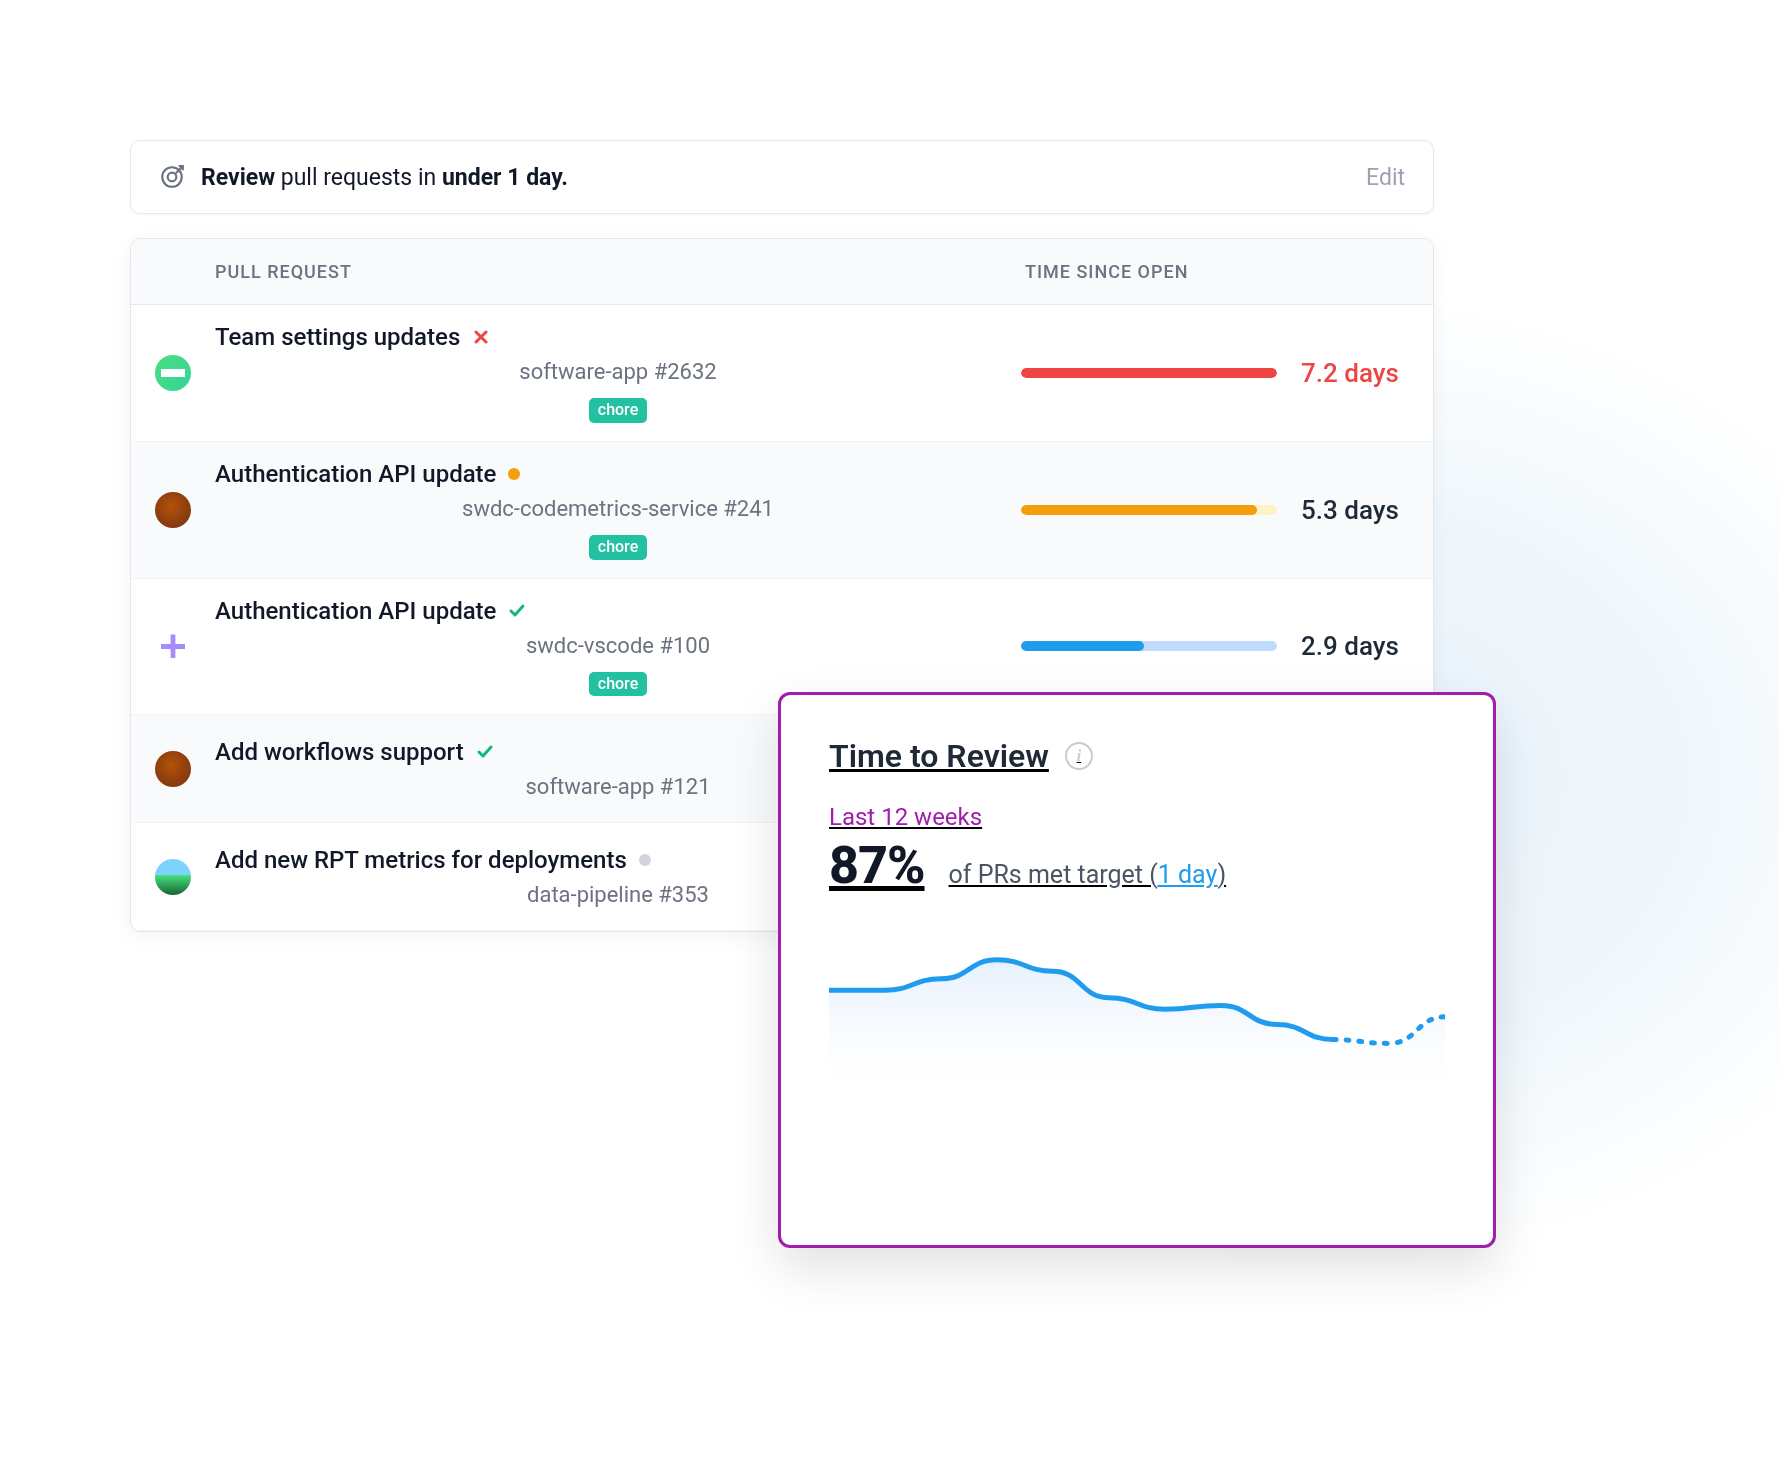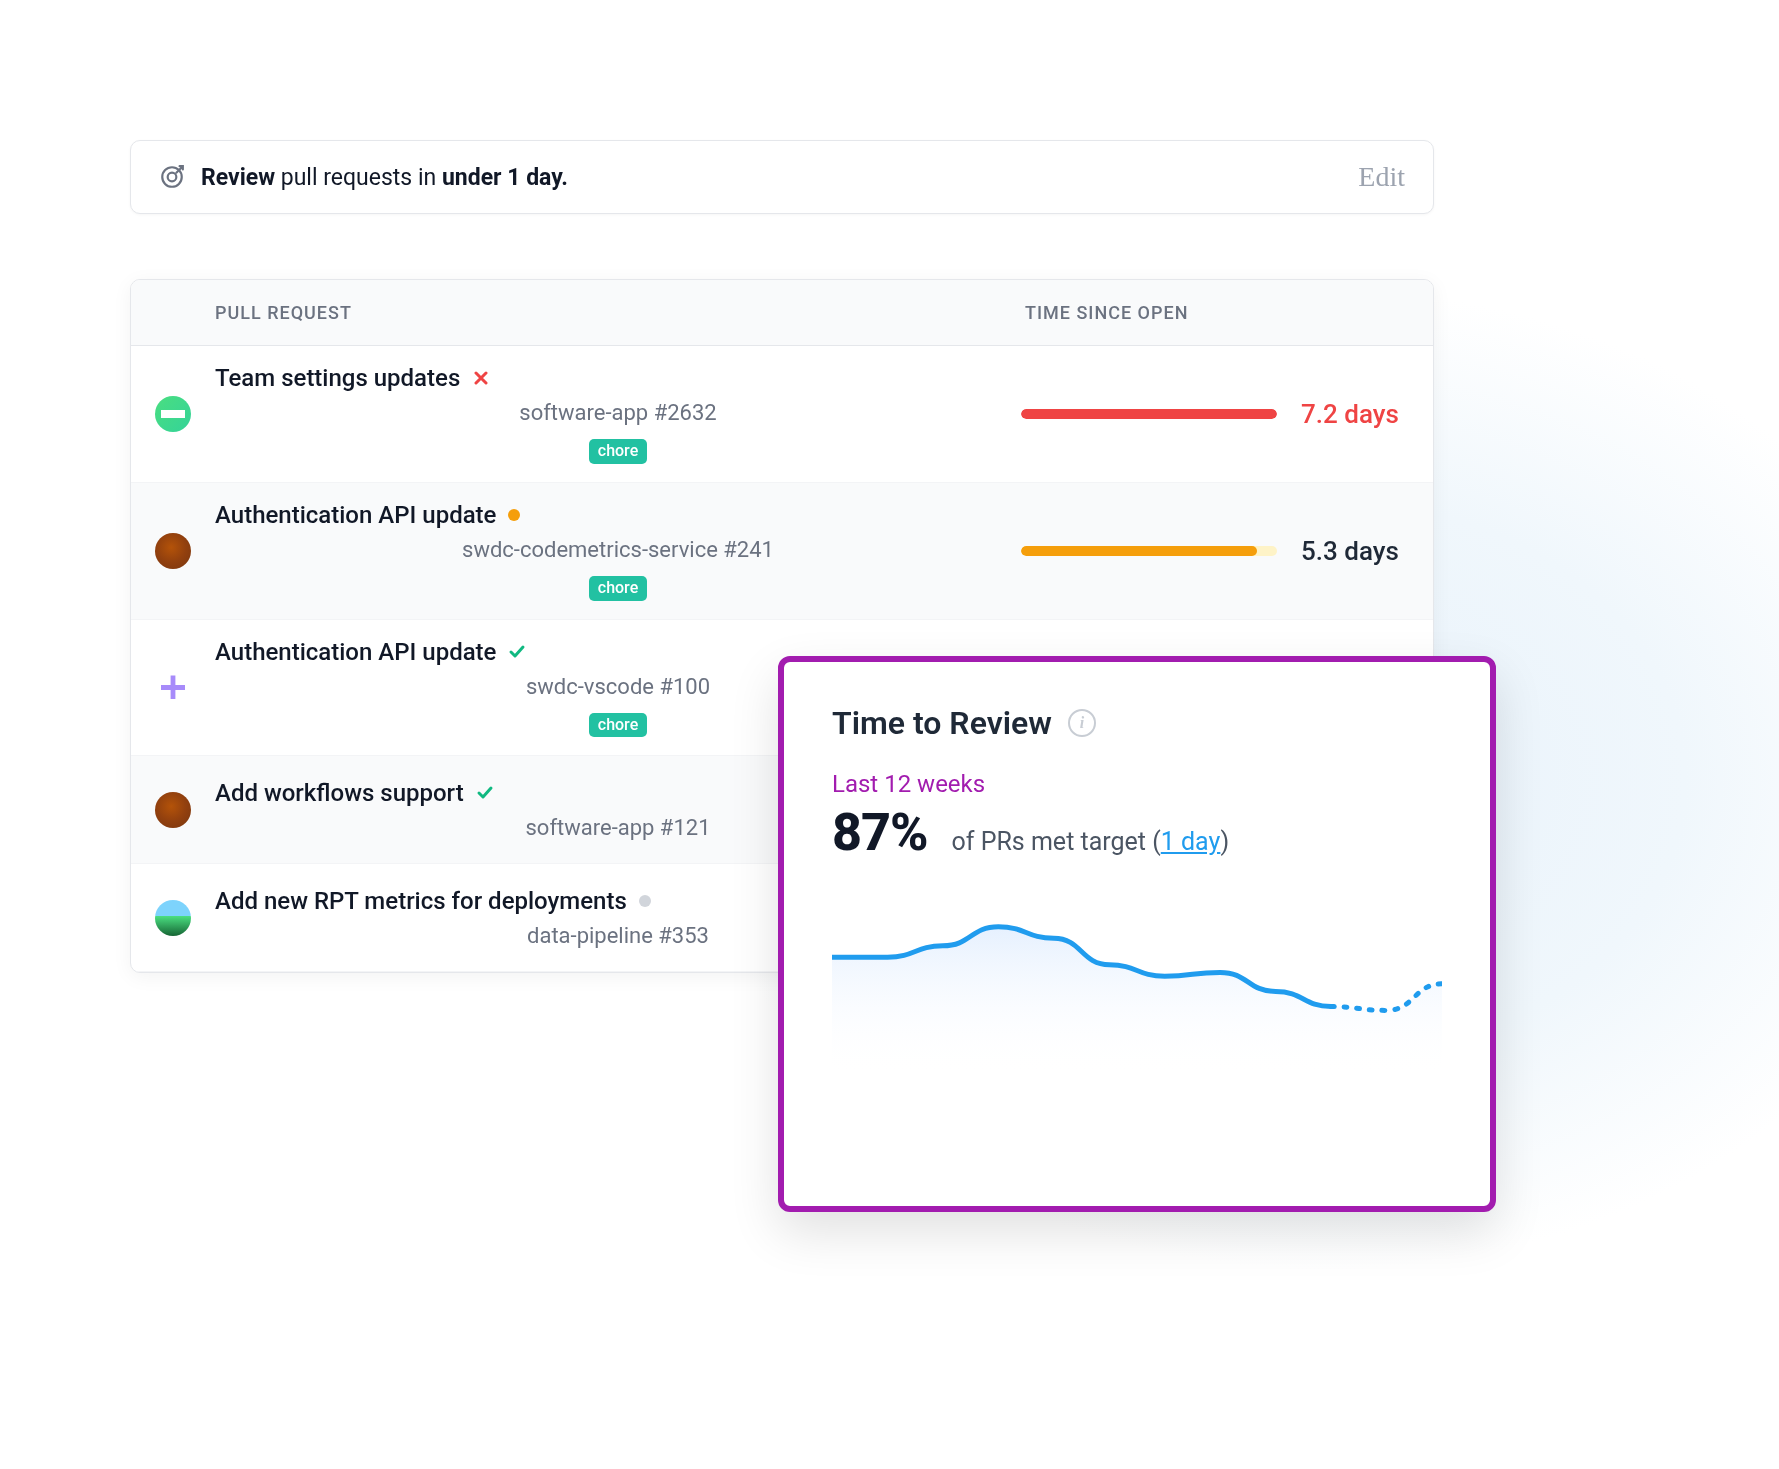--- a/index.html
+++ b/index.html
@@ -64,36 +64,34 @@
     }
     .goal-text {
       font-size: 23px;
       color: #111827;
       font-weight: 400;
     }
     .goal-text b {
       font-weight: 700;
     }
     .edit-link {
-      font-size: 28px;
+      font-size: 23px;
       color: #9ca3af;
       font-weight: 400;
-      font-family: Liberation Serif, serif;
     }
     .pr-panel {
       position: absolute;
       top: 238px;
       left: 130px;
       width: 1304px;
       background: #ffffff;
       border: 1px solid #e5e7eb;
       border-radius: 10px;
       overflow: hidden;
       box-shadow: 0 4px 20px rgba(0,0,0,0.05);
-      margin-top: 41px;
     }
     .pr-header {
       display: flex;
       padding: 22px 32px 22px 84px;
       background: #f9fafb;
       border-bottom: 1px solid #e5e7eb;
       font-size: 18px;
       letter-spacing: 1px;
       color: #6b7280;
       font-weight: 500;
@@ -221,29 +219,30 @@
     .time-value {
       width: 100px;
       font-size: 26px;
       font-weight: 500;
       text-align: left;
     }
     .time-value.red { color: #ef4444; }
     .time-value.dark { color: #1f2937; }
     .review-card {
       position: absolute;
-      top: 656px;
+      top: 692px;
       left: 778px;
       width: 718px;
       height: 556px;
       background: #ffffff;
-      border: 6px solid #a21caf;
+      border: 3px solid #a21caf;
       border-radius: 12px;
       box-shadow: 0 20px 50px rgba(0,0,0,0.12);
       padding: 42px 48px 0 48px;
+      text-decoration: underline;
     }
     .review-title {
       display: flex;
       align-items: center;
       gap: 16px;
       font-size: 32px;
       font-weight: 600;
       color: #1f2937;
       margin-bottom: 28px;
     }

